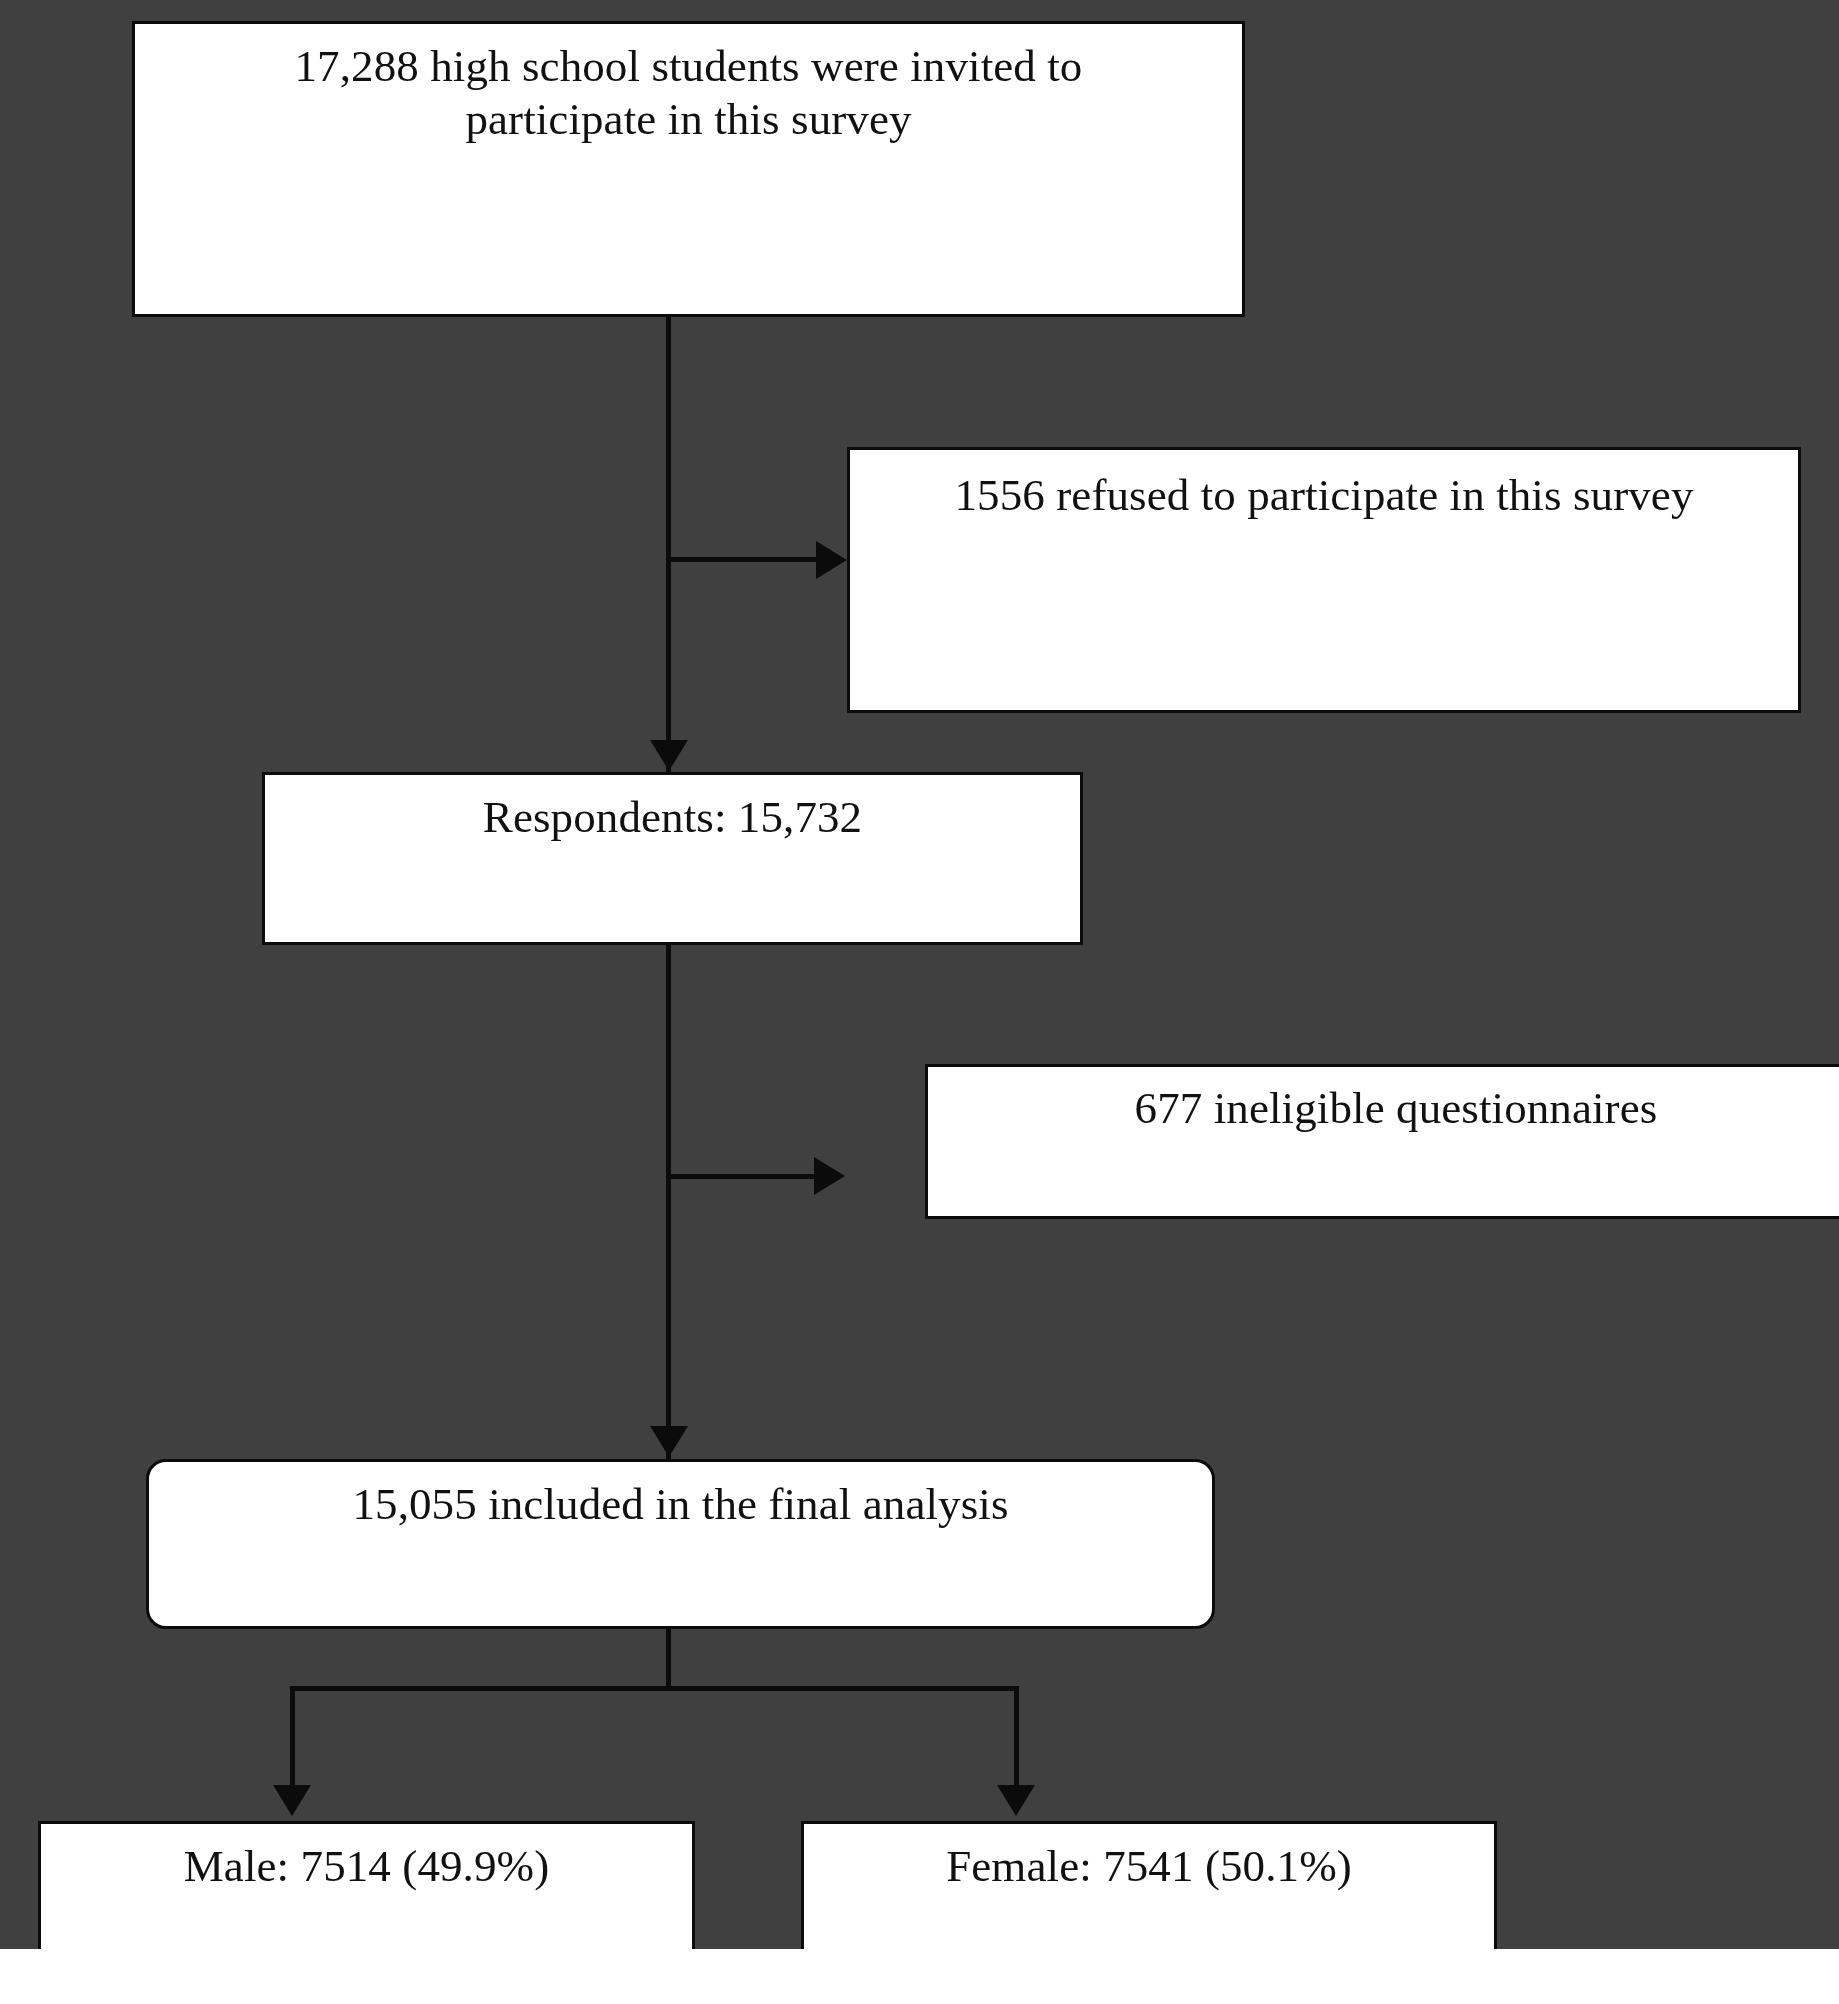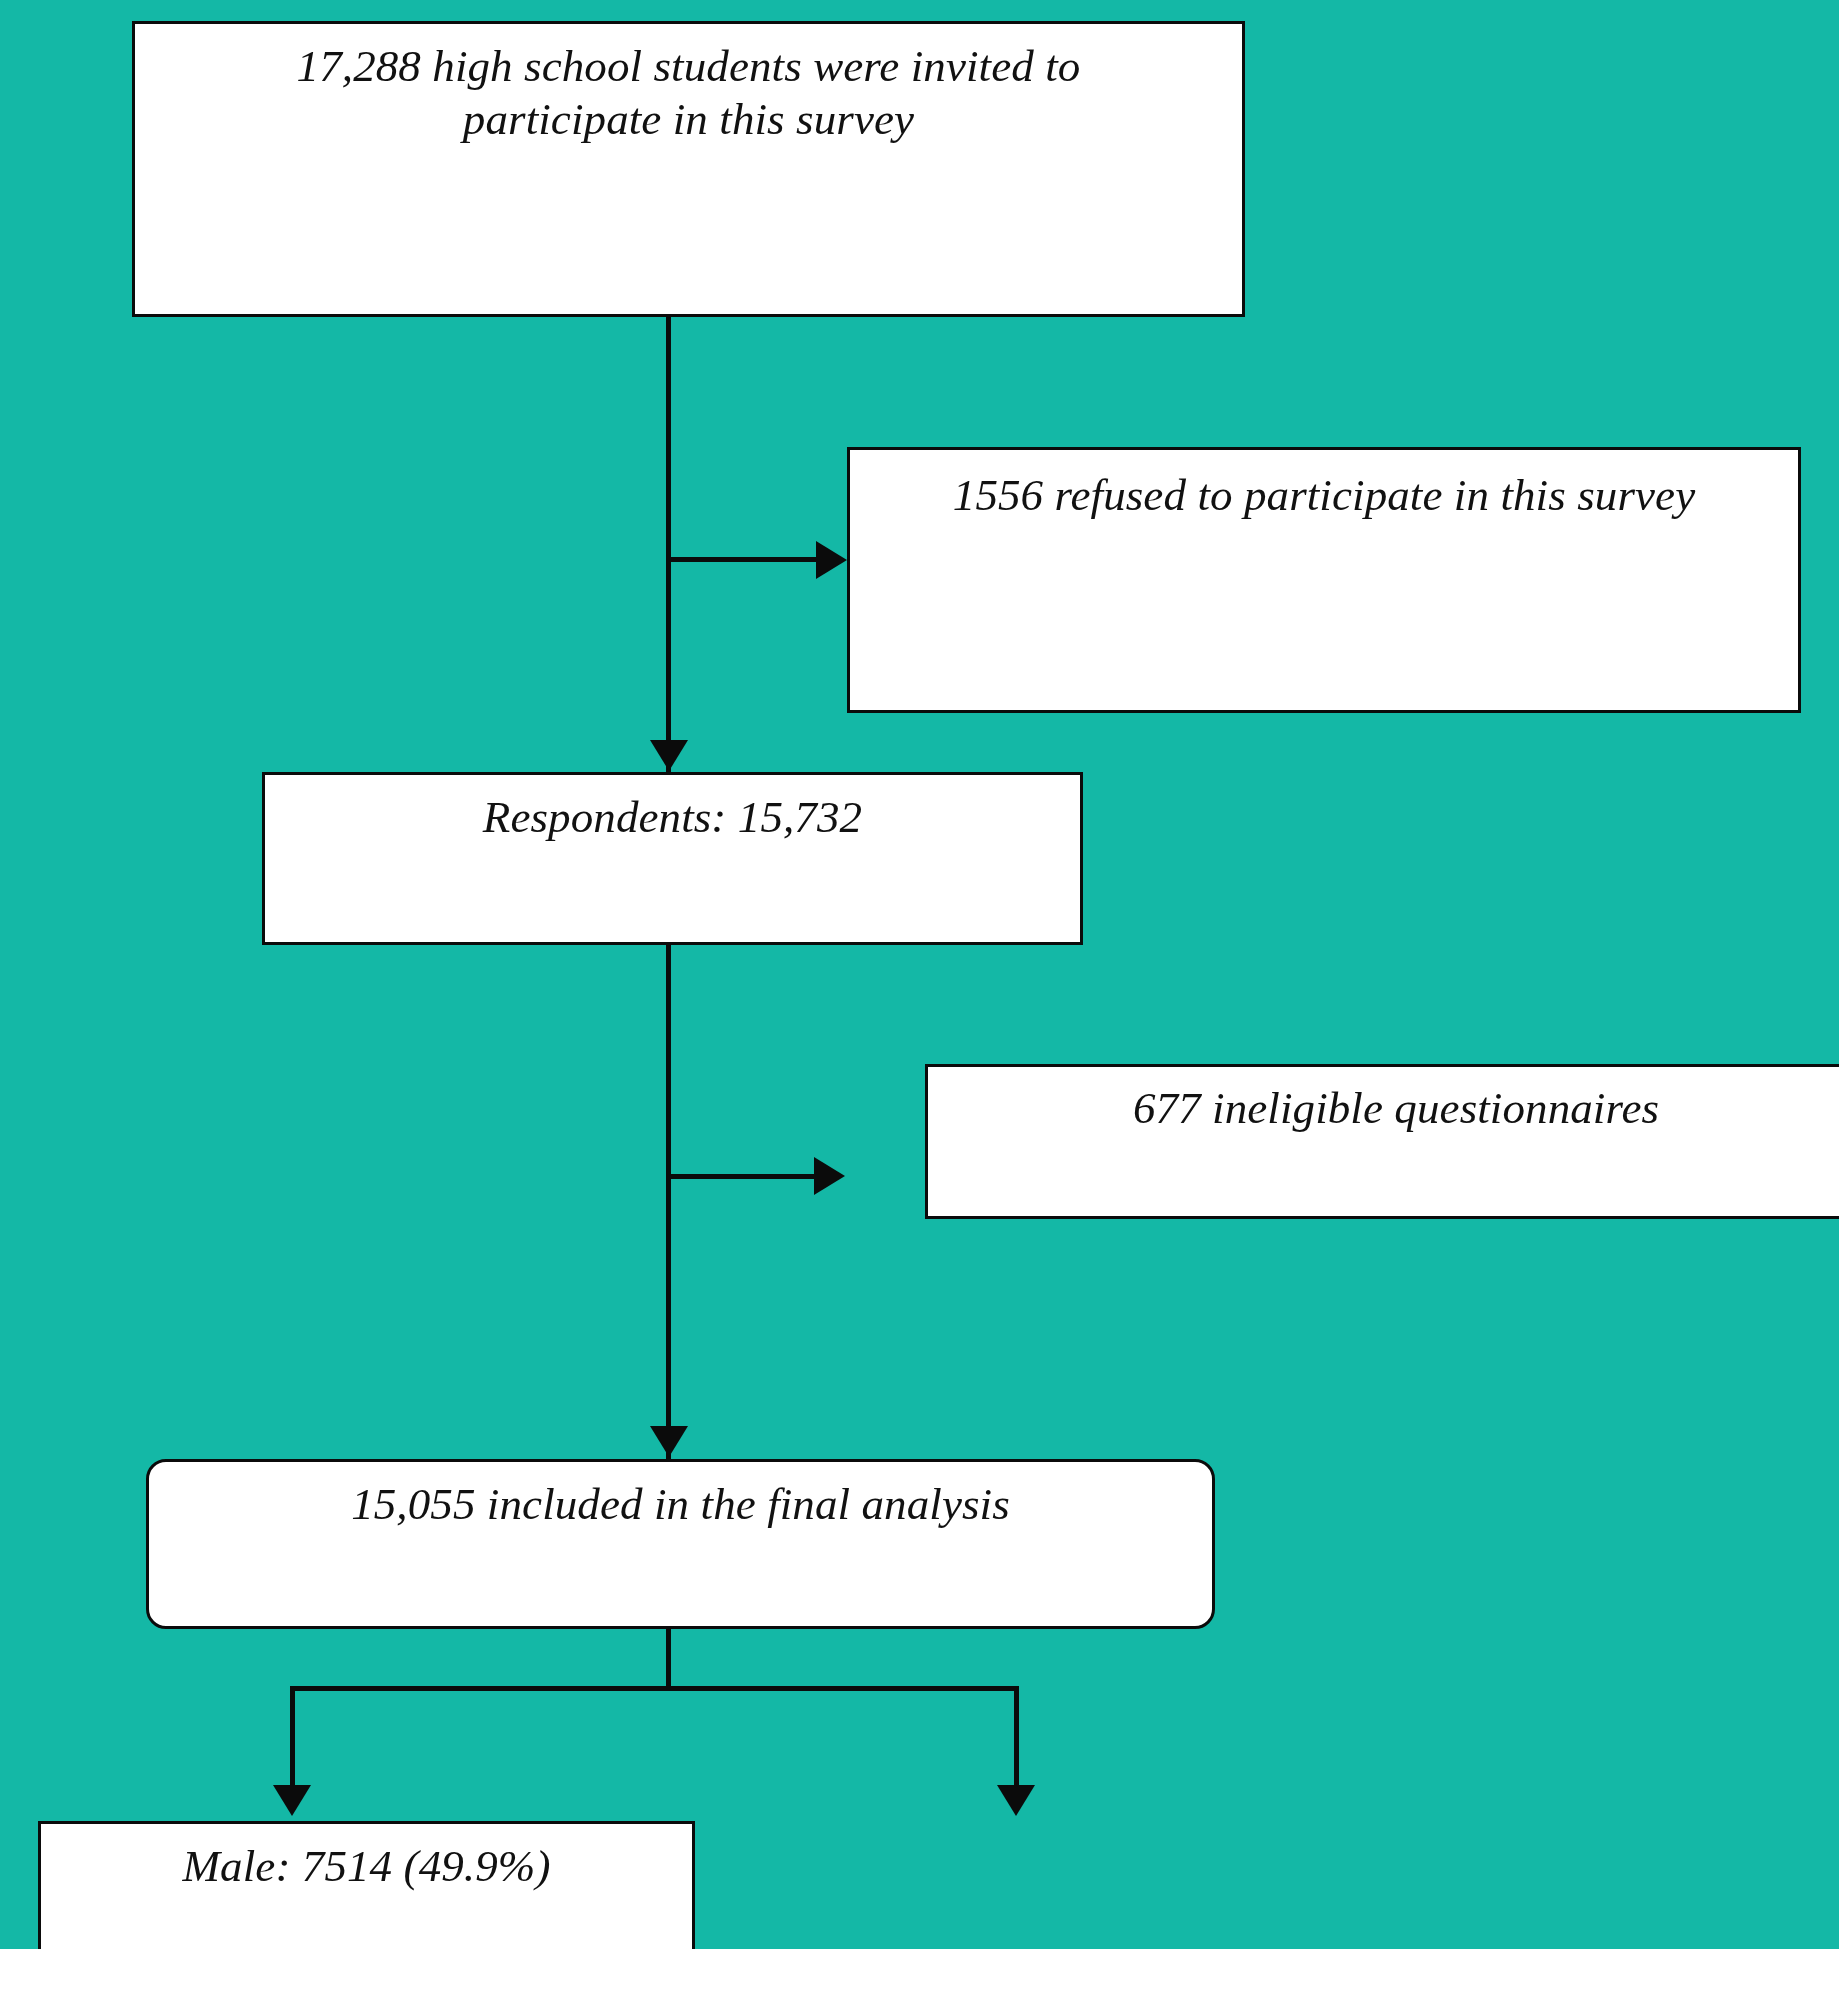--- a/index.html
+++ b/index.html
@@ -5,24 +5,23 @@
 <style>
   html, body {
     margin: 0;
     padding: 0;
     background: #ffffff;
   }
   #canvas {
     position: relative;
     width: 1840px;
     height: 1949px;
-    background: #14b8a6;
+    background: #404040;
     font-family: "Liberation Serif", "DejaVu Serif", serif;
     overflow: hidden;
-    font-style: italic;
   }
   .node {
     position: absolute;
     box-sizing: border-box;
     background: #ffffff;
     border: 3.7px solid #0b0b0b;
     display: flex;
     flex-direction: column;
     align-items: center;
     z-index: 3;
@@ -175,15 +174,18 @@
   </div>
 
   <div class="node" id="node-final">
     <span class="label">15,055 included in the final analysis</span>
   </div>
 
   <div class="node" id="node-male">
     <span class="label">Male: 7514 (49.9%)</span>
   </div>
 
+  <div class="node" id="node-female">
+    <span class="label">Female: 7541 (50.1%)</span>
+  </div>
 
 </div>
 
 
 </body></html>

